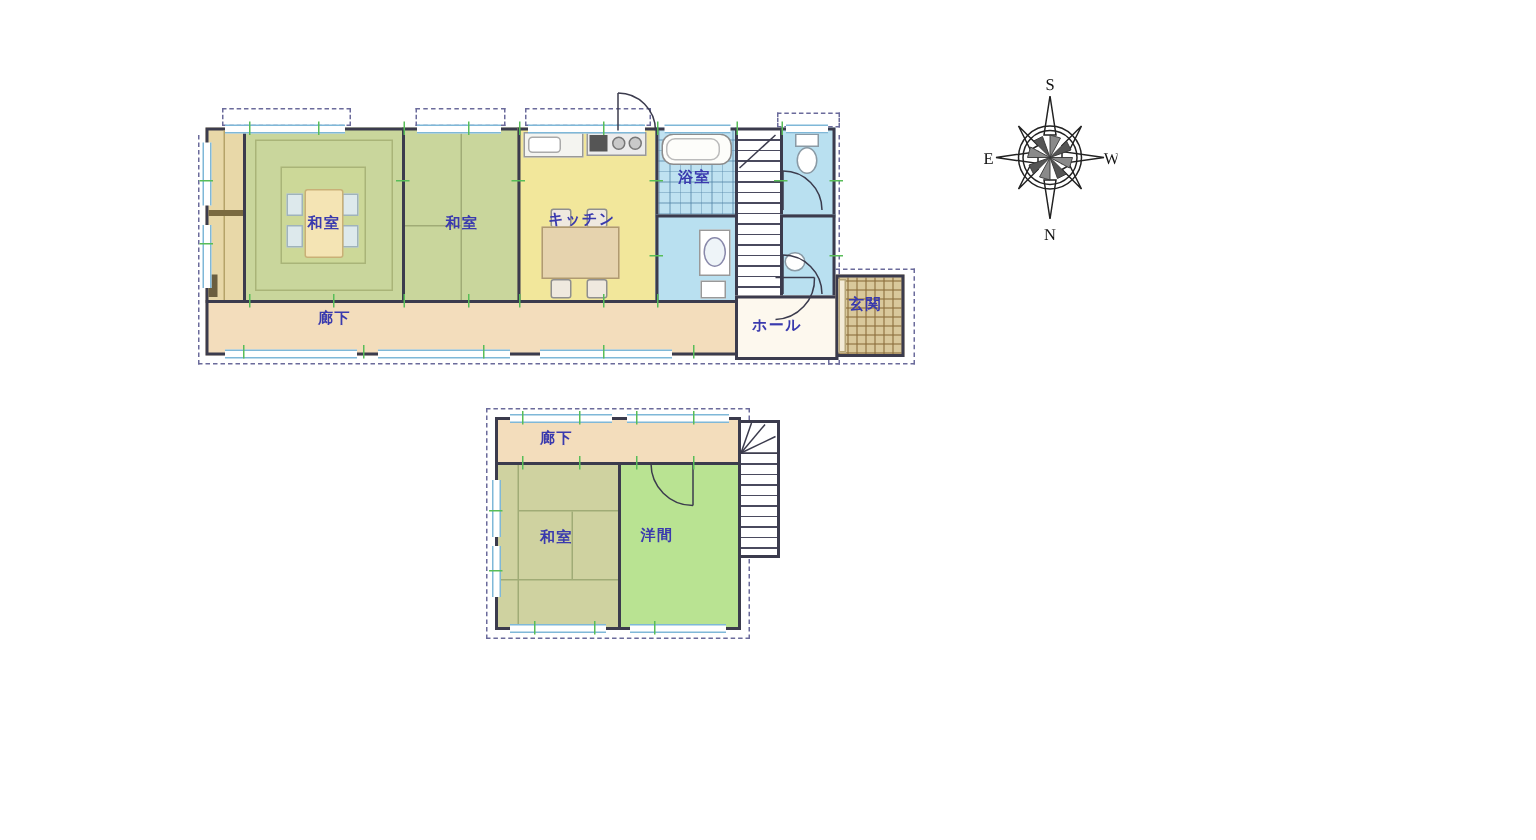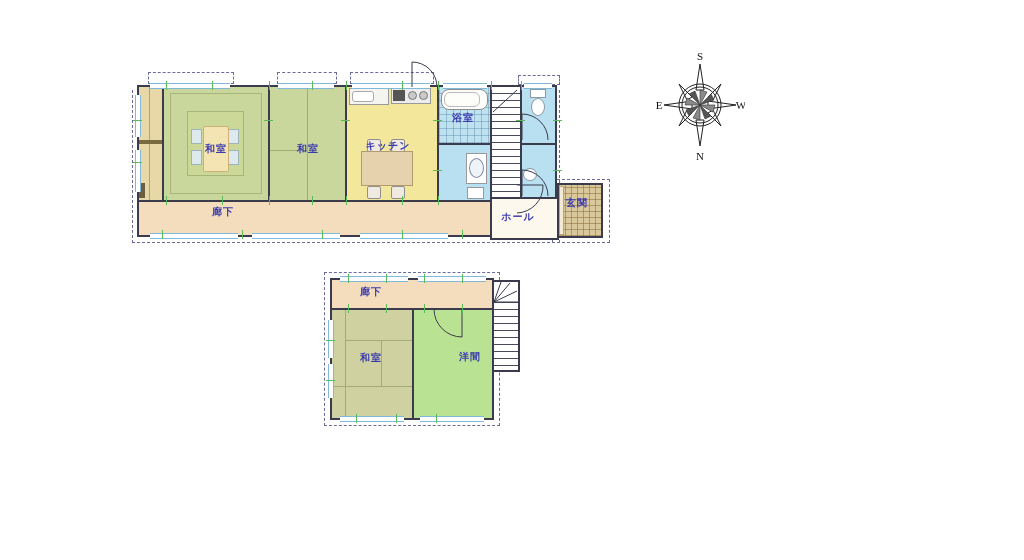--- a/index.html
+++ b/index.html
@@ -113,21 +113,21 @@
   <div class="lb" style="left:371px;top:292px;">廊下</div>
 
   <div class="r tatami2" style="left:330px;top:308px;width:84px;height:112px;"></div>
   <div class="mline" style="left:345px;top:310px;width:1px;height:108px;"></div>
   <div class="mline" style="left:346px;top:340px;width:66px;height:1px;"></div>
   <div class="mline" style="left:332px;top:386px;width:80px;height:1px;"></div>
   <div class="mline" style="left:381px;top:341px;width:1px;height:45px;"></div>
   <div class="lb" style="left:371px;top:358px;">和室</div>
 
   <div class="r yoma" style="left:412px;top:308px;width:82px;height:112px;"></div>
-  <div class="lb" style="left:470px;top:357px;">洋間</div>
+  <div class="lb" style="left:438px;top:357px;">洋間</div>
 
   <div class="r stairs" style="left:492px;top:280px;width:28px;height:92px;"></div>
   <div class="fur" style="left:494px;top:282px;width:24px;height:20px;background:#fff;"></div>
 
   <div class="wnh" style="left:150px;top:83px;width:80px;"></div>
   <div class="wnh" style="left:278px;top:83px;width:56px;"></div>
   <div class="wnh" style="left:352px;top:83px;width:78px;"></div>
   <div class="wnh" style="left:443px;top:83px;width:44px;"></div>
   <div class="wnh" style="left:524px;top:83px;width:28px;"></div>
   <div class="wnh" style="left:150px;top:233px;width:88px;"></div>

